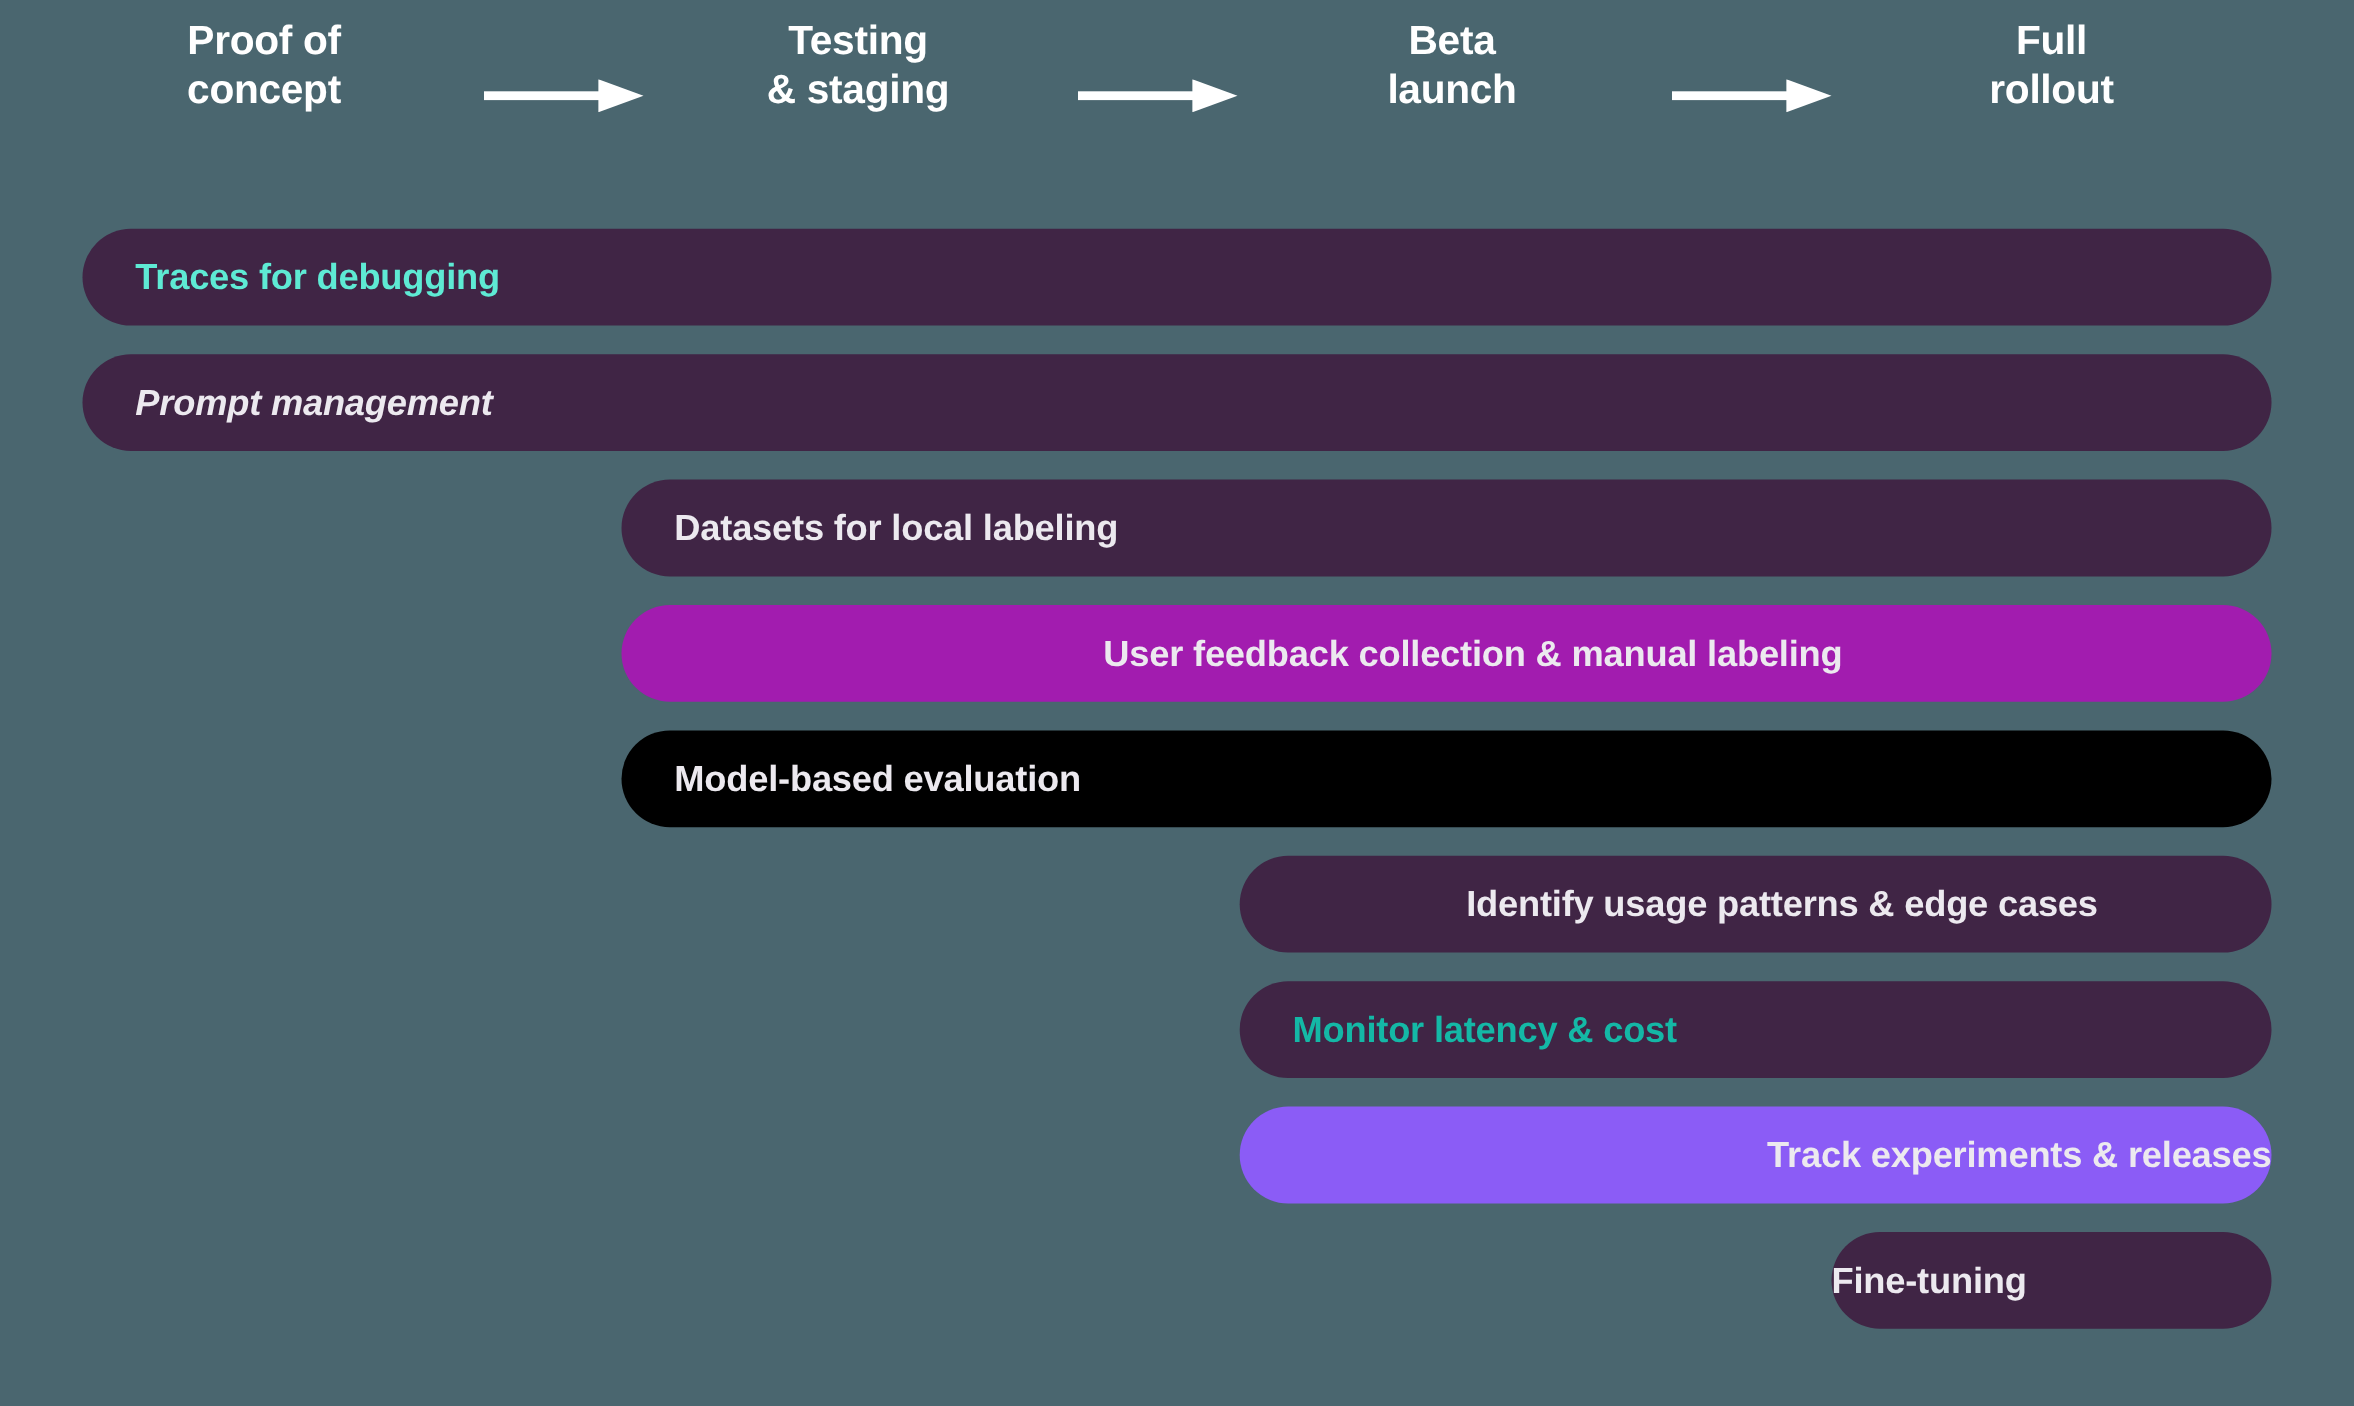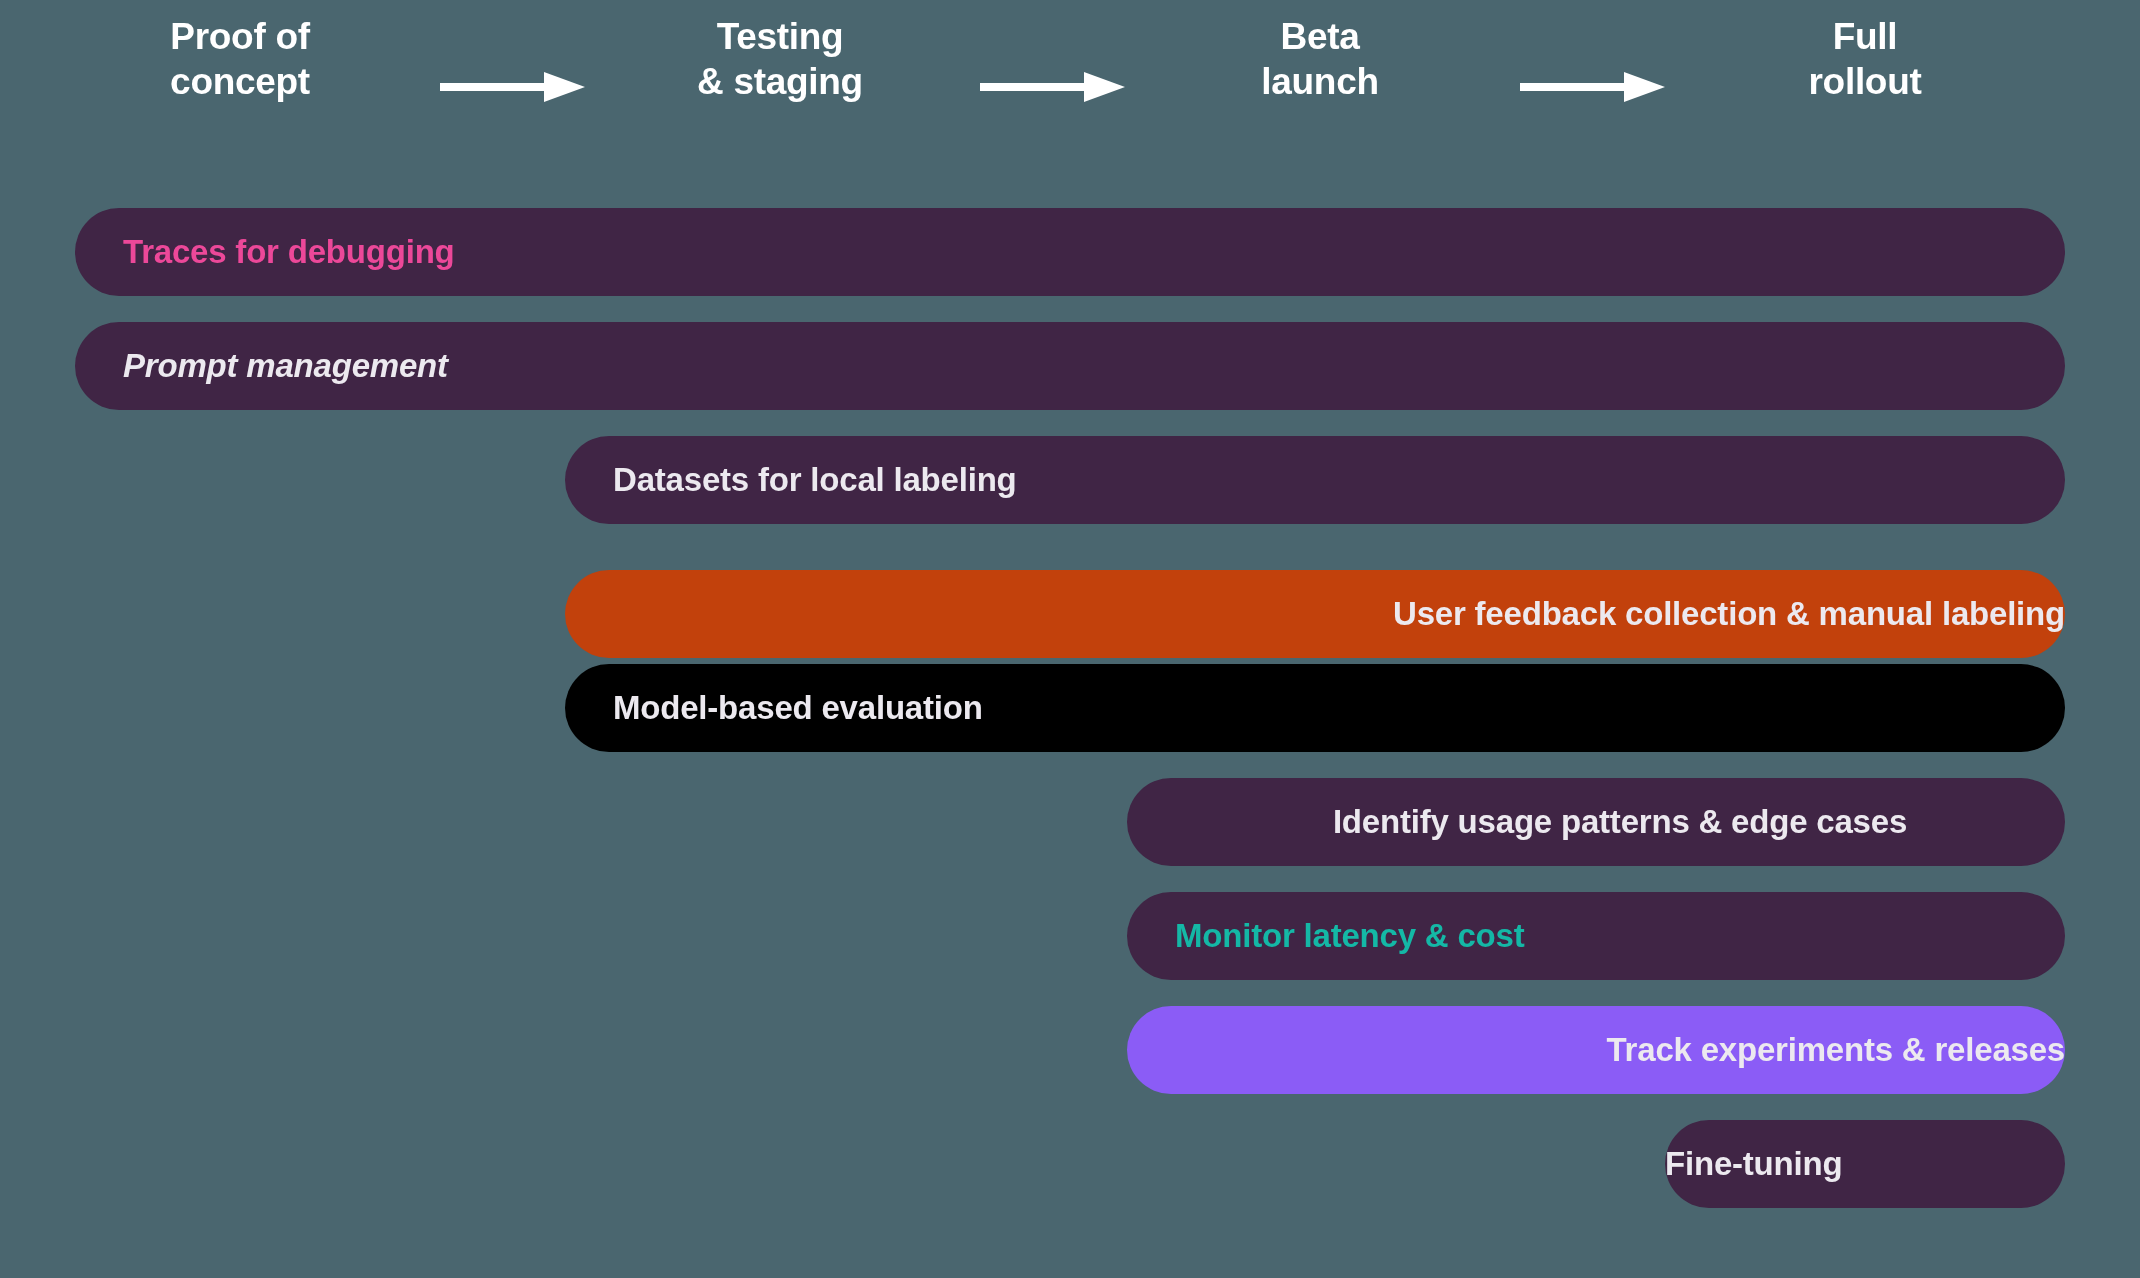--- a/index.html
+++ b/index.html
@@ -118,29 +118,29 @@
       <div class="stage-arrow" style="left: 1520px;">
         <svg viewBox="0 0 150 30" xmlns="http://www.w3.org/2000/svg">
           <rect x="0" y="11" width="110" height="8" fill="#ffffff"></rect>
           <polygon points="104,0 145,15 104,30" fill="#ffffff"></polygon>
         </svg>
       </div>
     </div>
 
   <div id="bars">
       <div class="bar" style="left: 75px; top: 208px; width: 1990px; background: rgb(64, 37, 69); justify-content: flex-start; padding-left: 48px;">
-        <span class="bar-label" style="color: #ec4899;">Traces for debugging</span>
+        <span class="bar-label" style="color: #5eead4;">Traces for debugging</span>
       </div>
       <div class="bar" style="left: 75px; top: 322px; width: 1990px; background: rgb(64, 37, 69); justify-content: flex-start; padding-left: 48px; font-style: italic;">
         <span class="bar-label" style="color: rgb(236, 233, 239);">Prompt management</span>
       </div>
       <div class="bar" style="left: 565px; top: 436px; width: 1500px; background: rgb(64, 37, 69); justify-content: flex-start; padding-left: 48px;">
         <span class="bar-label" style="color: rgb(236, 233, 239);">Datasets for local labeling</span>
       </div>
-      <div class="bar" style="left: 565px; top: 550px; width: 1500px; background: #c2410c; justify-content: flex-end; padding-left: 48px; margin-top: 20px;">
+      <div class="bar" style="left: 565px; top: 550px; width: 1500px; background: #a21caf; justify-content: center; padding-left: 48px;">
         <span class="bar-label" style="color: rgb(236, 233, 239);">User feedback collection &amp; manual labeling</span>
       </div>
       <div class="bar" style="left: 565px; top: 664px; width: 1500px; background: #000000; justify-content: flex-start; padding-left: 48px;">
         <span class="bar-label" style="color: rgb(236, 233, 239);">Model-based evaluation</span>
       </div>
       <div class="bar" style="left: 1127px; top: 778px; width: 938px; background: rgb(64, 37, 69); justify-content: center; padding-left: 48px;">
         <span class="bar-label" style="color: rgb(236, 233, 239);">Identify usage patterns &amp; edge cases</span>
       </div>
       <div class="bar" style="left: 1127px; top: 892px; width: 938px; background: rgb(64, 37, 69); justify-content: flex-start; padding-left: 48px;">
         <span class="bar-label" style="color: #14b8a6;">Monitor latency &amp; cost</span>

